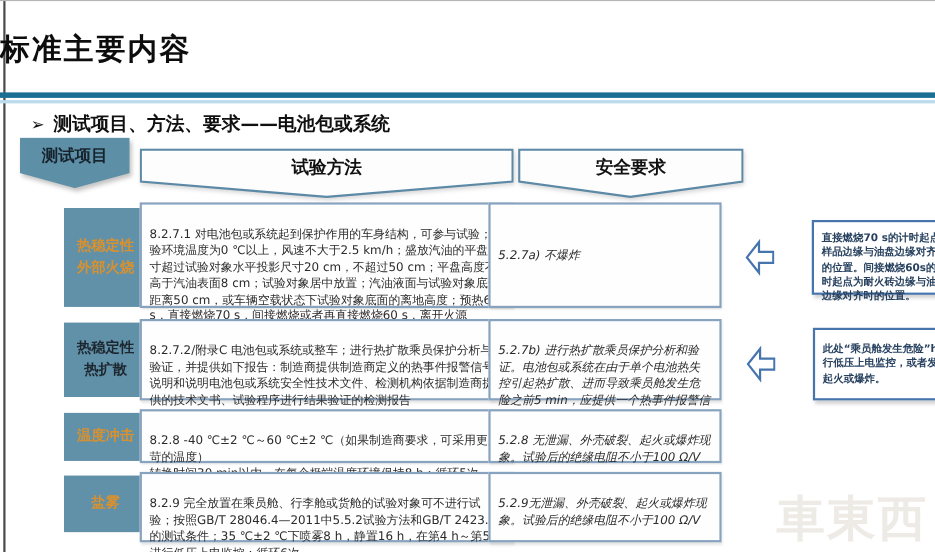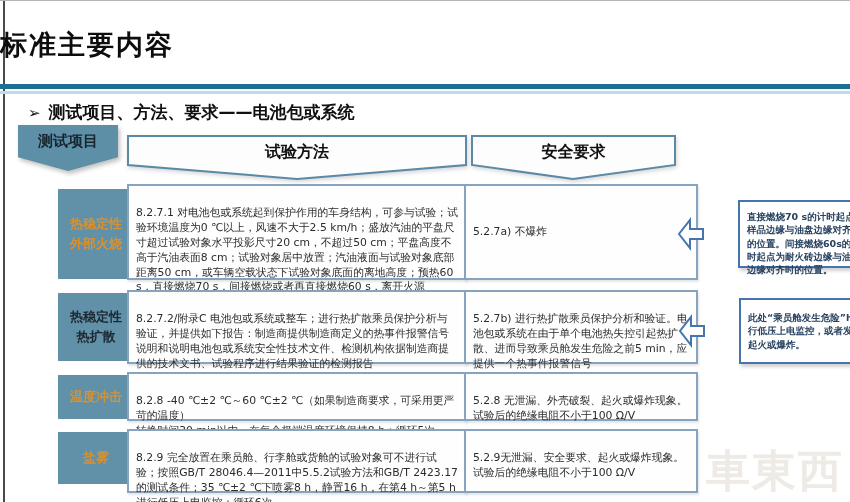--- a/index.html
+++ b/index.html
@@ -51,21 +51,21 @@
   .arrow-3{top:374px;height:44px;color:#d9912f;}
   .arrow-4{top:431px;height:52px;color:#d9912f;}
 
   
   .cellbox{
     position:absolute; background:#fefefe; border:2px solid #88a3bf; box-sizing:border-box;
     color:#2b2b2b; font-size:10.8px; line-height:1.38; padding:20px 7px;
     box-shadow:1px 2px 2px rgba(150,150,150,0.25);
   }
   .method-col{left:127px;width:340px;}
-  .safety-col{left:464px;width:234px;}
+  .safety-col{left:444px;width:212px;font-style:italic;}
   .row1{top:183px;height:96px;}
   .row2{top:289px;height:74px;}
   .row3{top:371px;height:49px;}
   .row4{top:428px;height:64px;}
   .pre{white-space:pre-line;}
   .vcenter{display:flex;align-items:center;}
 
   
   .callout{
     position:absolute; background:#fff; border:2.5px solid #4675ae; box-sizing:border-box;
@@ -136,21 +136,21 @@
     <span>温度冲击</span>
   </div>
   <div class="cellbox method-col row3 pre">8.2.8 -40 ℃±2 ℃～60 ℃±2 ℃（如果制造商要求，可采用更严苛的温度）
 转换时间30 min以内，在每个极端温度环境保持8 h；循环5次</div>
   <div class="cellbox safety-col row3">5.2.8 无泄漏、外壳破裂、起火或爆炸现象。试验后的绝缘电阻不小于100 Ω/V</div>
 
   <div class="row-arrow arrow-4">
     <span>盐雾</span>
   </div>
   <div class="cellbox method-col row4">8.2.9 完全放置在乘员舱、行李舱或货舱的试验对象可不进行试验；按照GB/T 28046.4—2011中5.5.2试验方法和GB/T 2423.17的测试条件；35 ℃±2 ℃下喷雾8 h，静置16 h，在第4 h～第5 h进行低压上电监控；循环6次</div>
-  <div class="cellbox safety-col row4">5.2.9无泄漏、安全要求、起火或爆炸现象。试验后的绝缘电阻不小于100 Ω/V</div>
+  <div class="cellbox safety-col row4">5.2.9无泄漏、外壳破裂、起火或爆炸现象。试验后的绝缘电阻不小于100 Ω/V</div>
 
   <svg class="co-arrow co-arrow-1" width="27" height="34">
     <path d="M26,12 L13,12 L13,3 L2,17 L13,31 L13,22 L26,22 Z" fill="#ffffff" stroke="#4675ae" stroke-width="2"></path>
   </svg>
   <div class="callout callout-1">
     <span>直接燃烧70 s的计时起点为样品边缘与油盘边缘对齐时的位置。间接燃烧60s的计时起点为耐火砖边缘与油盘边缘对齐时的位置。</span>
   </div>
 
   <svg class="co-arrow co-arrow-2" width="27" height="34">
     <path d="M26,12 L13,12 L13,3 L2,17 L13,31 L13,22 L26,22 Z" fill="#ffffff" stroke="#4675ae" stroke-width="2"></path>

